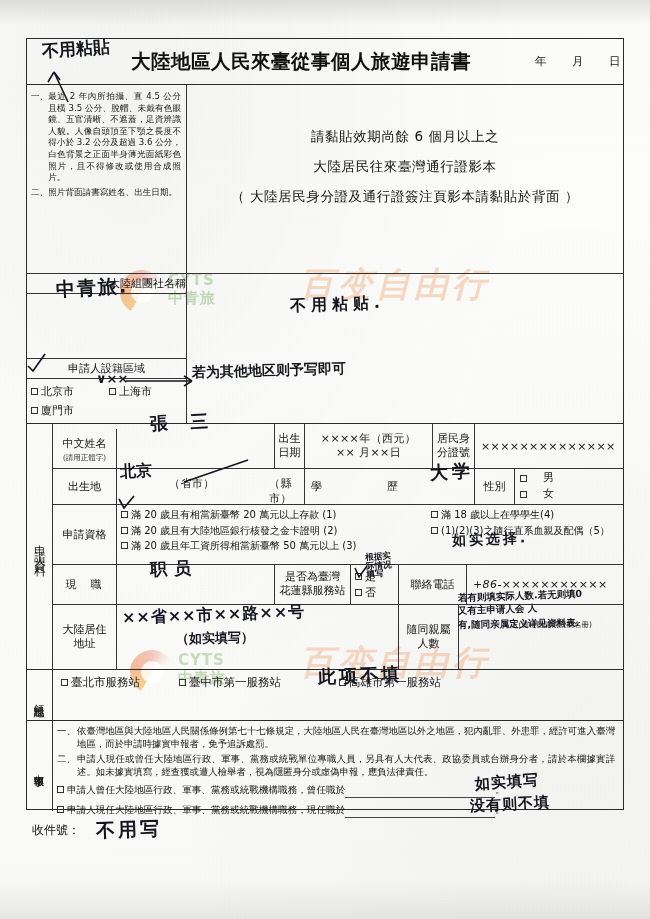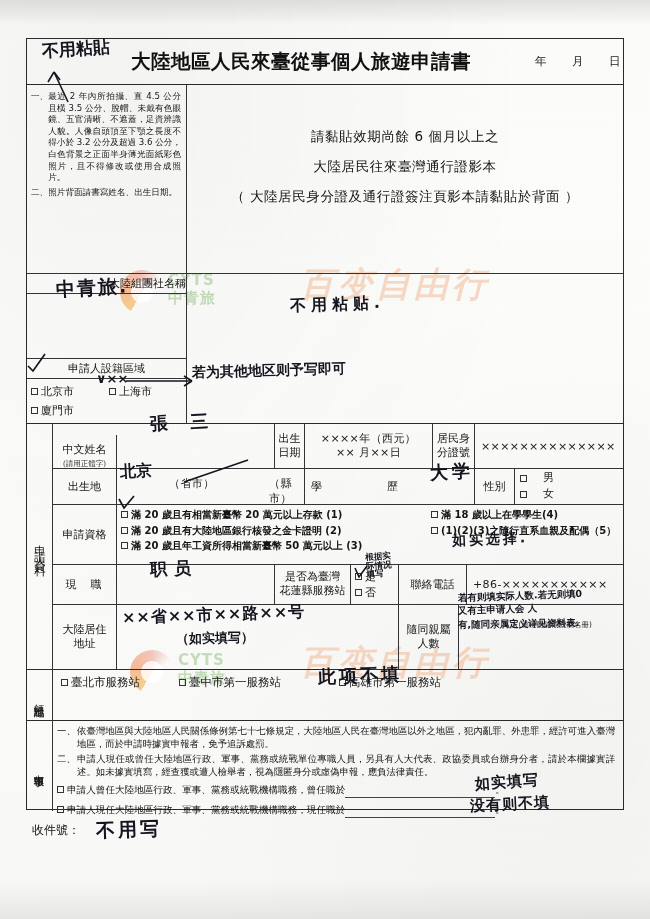--- a/index.html
+++ b/index.html
@@ -290,21 +290,21 @@
   .cell-val {
     display: flex; align-items: center;
     padding-left: 6px;
     border-right: 1.1px solid #333;
   }
   .cell-val.nb { border-right: none; }
 
   .printed-x { font-size: 11px; letter-spacing: 0.4px; color: #1b1b1b; }
 
   
-  .qual-col { position: absolute; font-size: 10px; line-height: 15.6px; color: #141414; font-weight: bold; }
+  .qual-col { position: absolute; font-size: 10px; line-height: 15.6px; color: #141414; }
   .qual-item { display: flex; align-items: flex-start; }
   .qual-item .cbx { margin-top: 4px; }
 
   
   .gender-box {
     position: absolute;
     box-sizing: border-box;
     display: flex; flex-direction: column;
     justify-content: center;
     font-size: 11px;
@@ -465,21 +465,21 @@
 
   <div id="data-table">
 
     <div class="vlabel" style="top:0; height:245px;">申請人資料</div>
 
     <div class="row-line" style="top:44px;"></div>
     <div class="row-line" style="top:80px;"></div>
     <div class="row-line" style="top:140px;"></div>
     <div class="row-line" style="top:180px;"></div>
 
-    <div class="cell cell-label-v" style="left:26px; top:11px; width:64px; height:44px;">
+    <div class="cell cell-label-v" style="left:26px; top:5px; width:64px; height:44px;">
       <span>中文姓名</span>
       <span class="sub-note">(請用正體字)</span>
     </div>
     <div class="cell cell-val" style="left:90px; top:0; width:158px; height:44px;"></div>
 
     <div class="cell cell-label-v" style="left:248px; top:0; width:30px; height:44px;">
       <span>出生</span>
       <span>日期</span>
     </div>
     <div class="cell cell-label-v" style="left:278px; top:0; width:128px; height:44px; border-right:1.1px solid #333;">
@@ -557,21 +557,21 @@
       <div style="position:absolute; left:4px; top:5px; display:flex; align-items:center;">
         <span class="cbx"></span>
         <span>是</span>
       </div>
       <div style="position:absolute; left:4px; top:21px; display:flex; align-items:center;">
         <span class="cbx"></span>
         <span>否</span>
       </div>
     </div>
     <div class="cell cell-label" style="left:372px; top:140px; width:68px; height:40px;">聯絡電話</div>
-    <div class="cell cell-val nb" style="left:440px; top:140px; width:158px; height:40px;">
+    <div class="cell cell-val nb" style="left:440px; top:140px; width:158px; height:40px;font-style:italic;">
       <span class="printed-x">+86-×××××××××××</span>
     </div>
 
     <div class="cell cell-label-v" style="left:26px; top:180px; width:64px; height:65px;">
       <span>大陸居住</span>
       <span>地址</span>
     </div>
     <div class="cell" style="left:90px; top:180px; width:282px; height:65px; border-right:1.1px solid #333;"></div>
 
     <div class="cell cell-label-v" style="left:372px; top:180px; width:60px; height:65px;">

